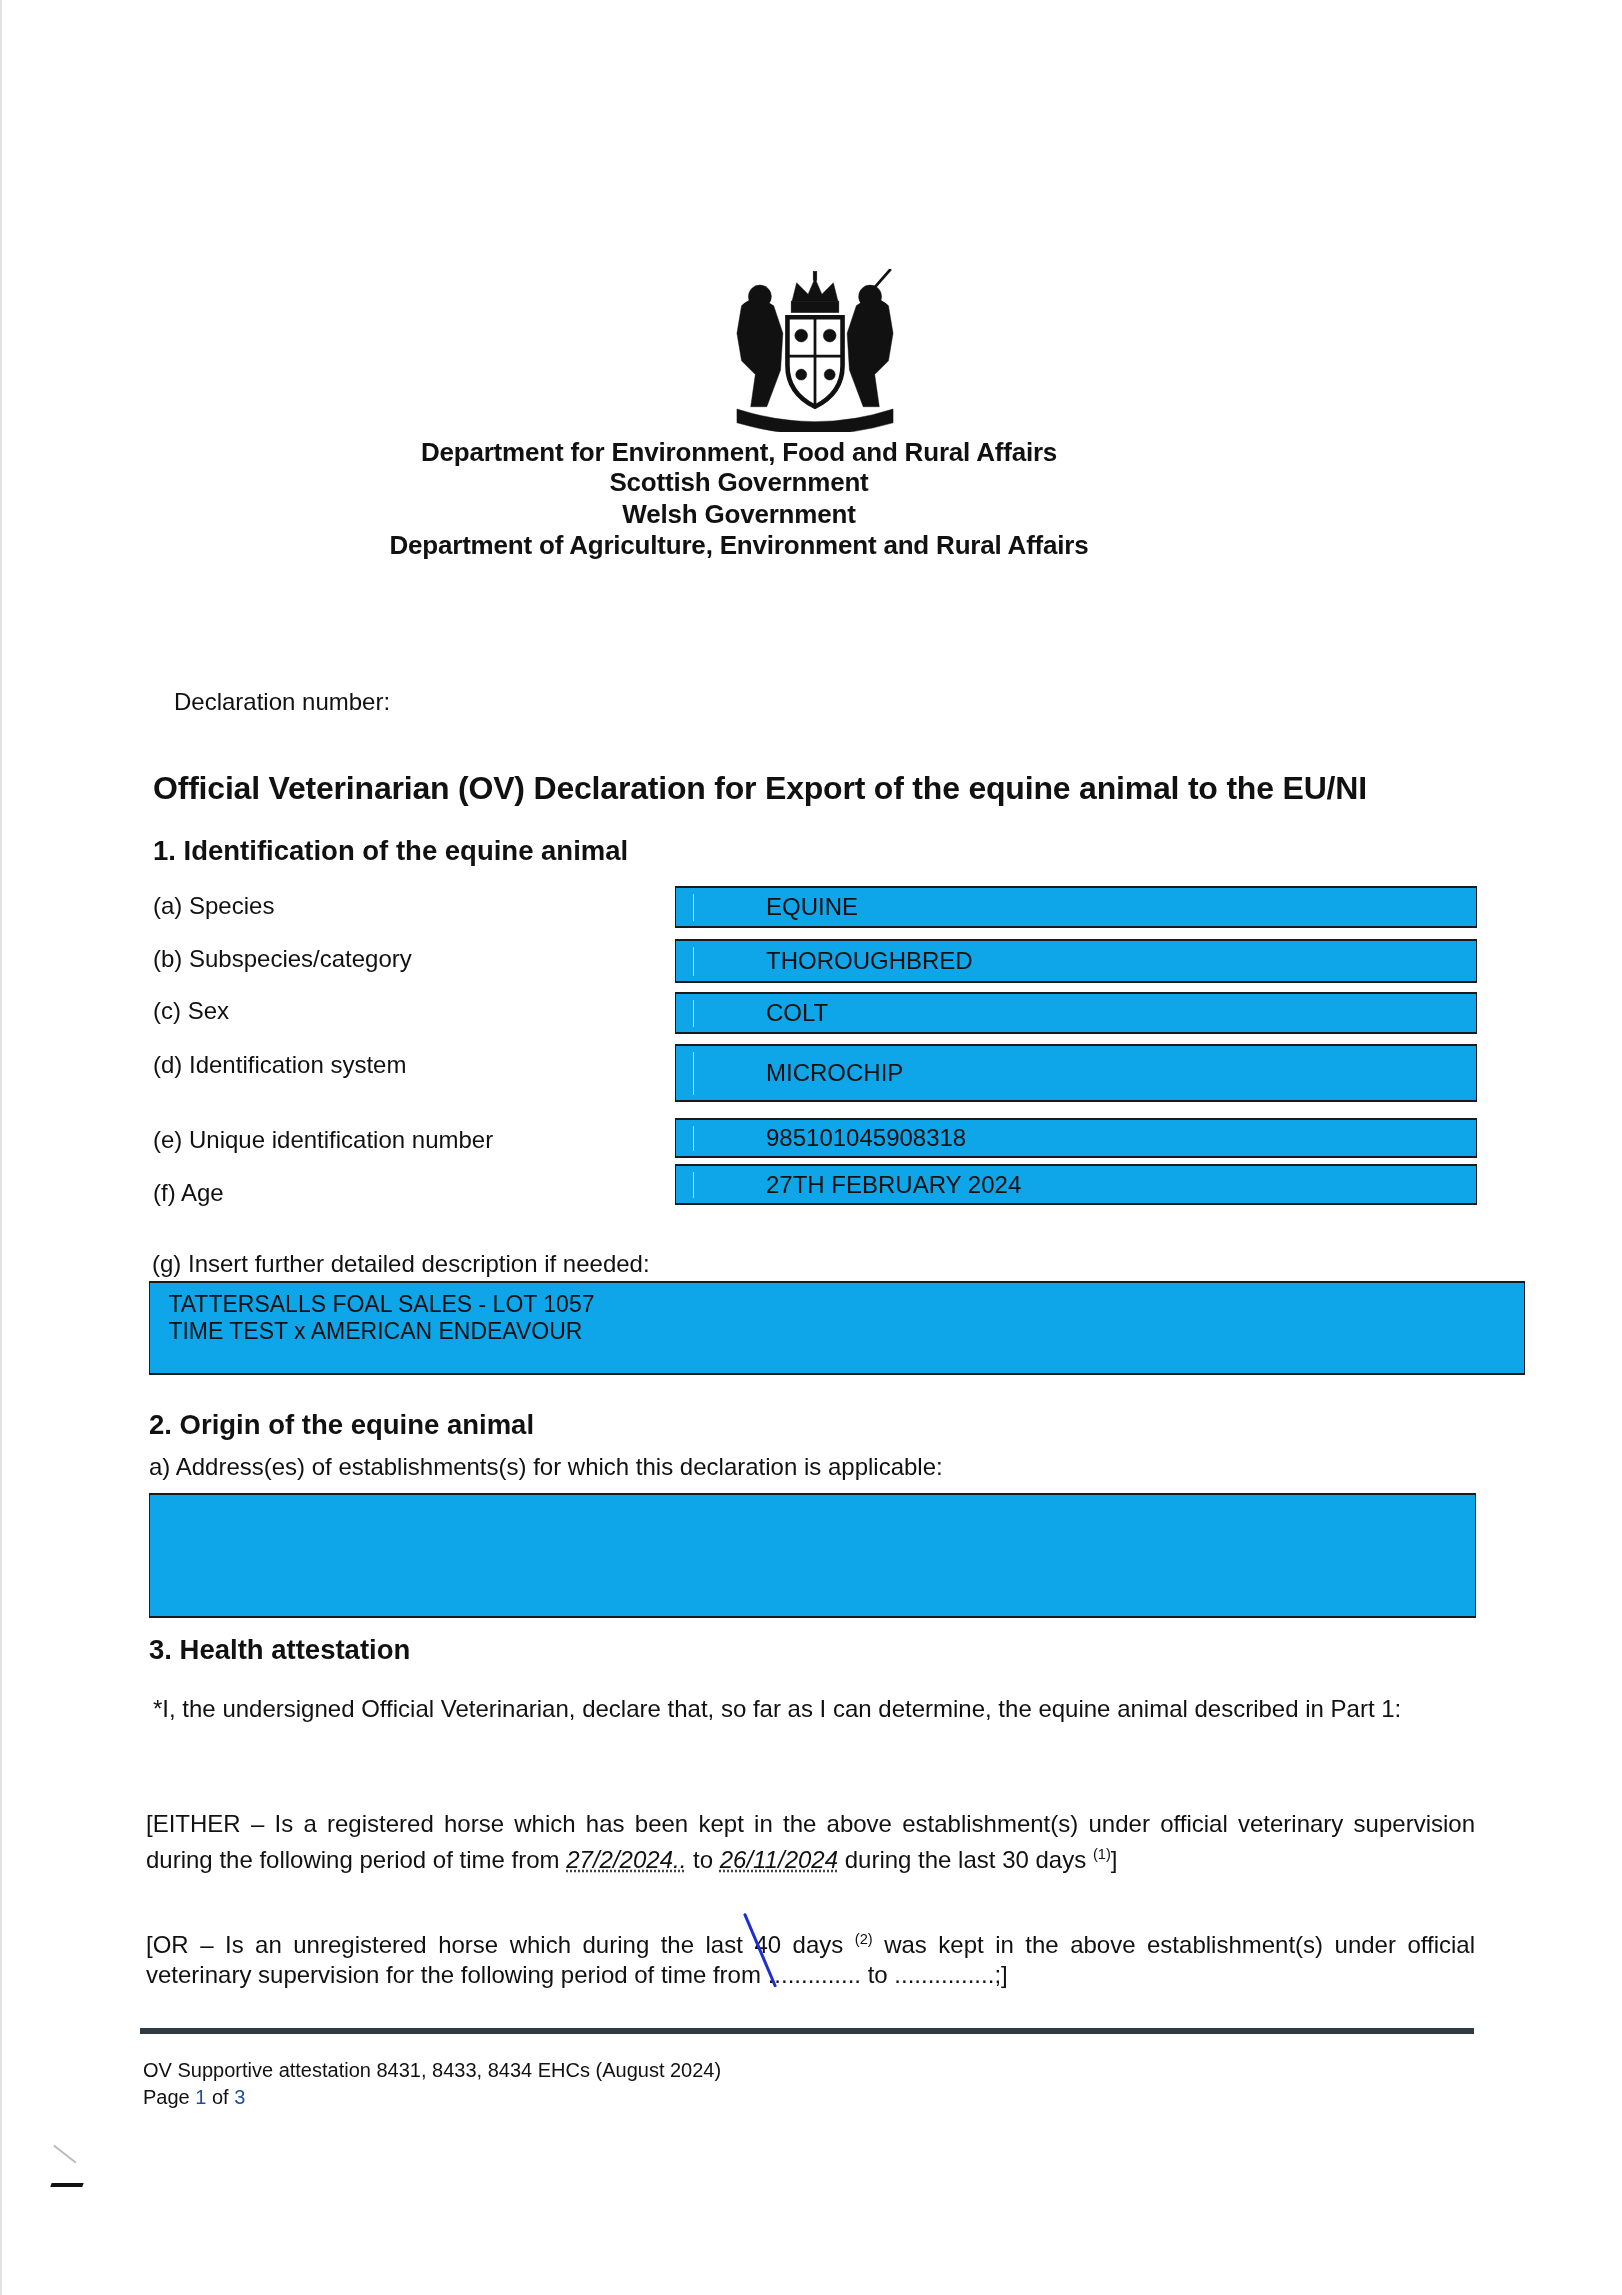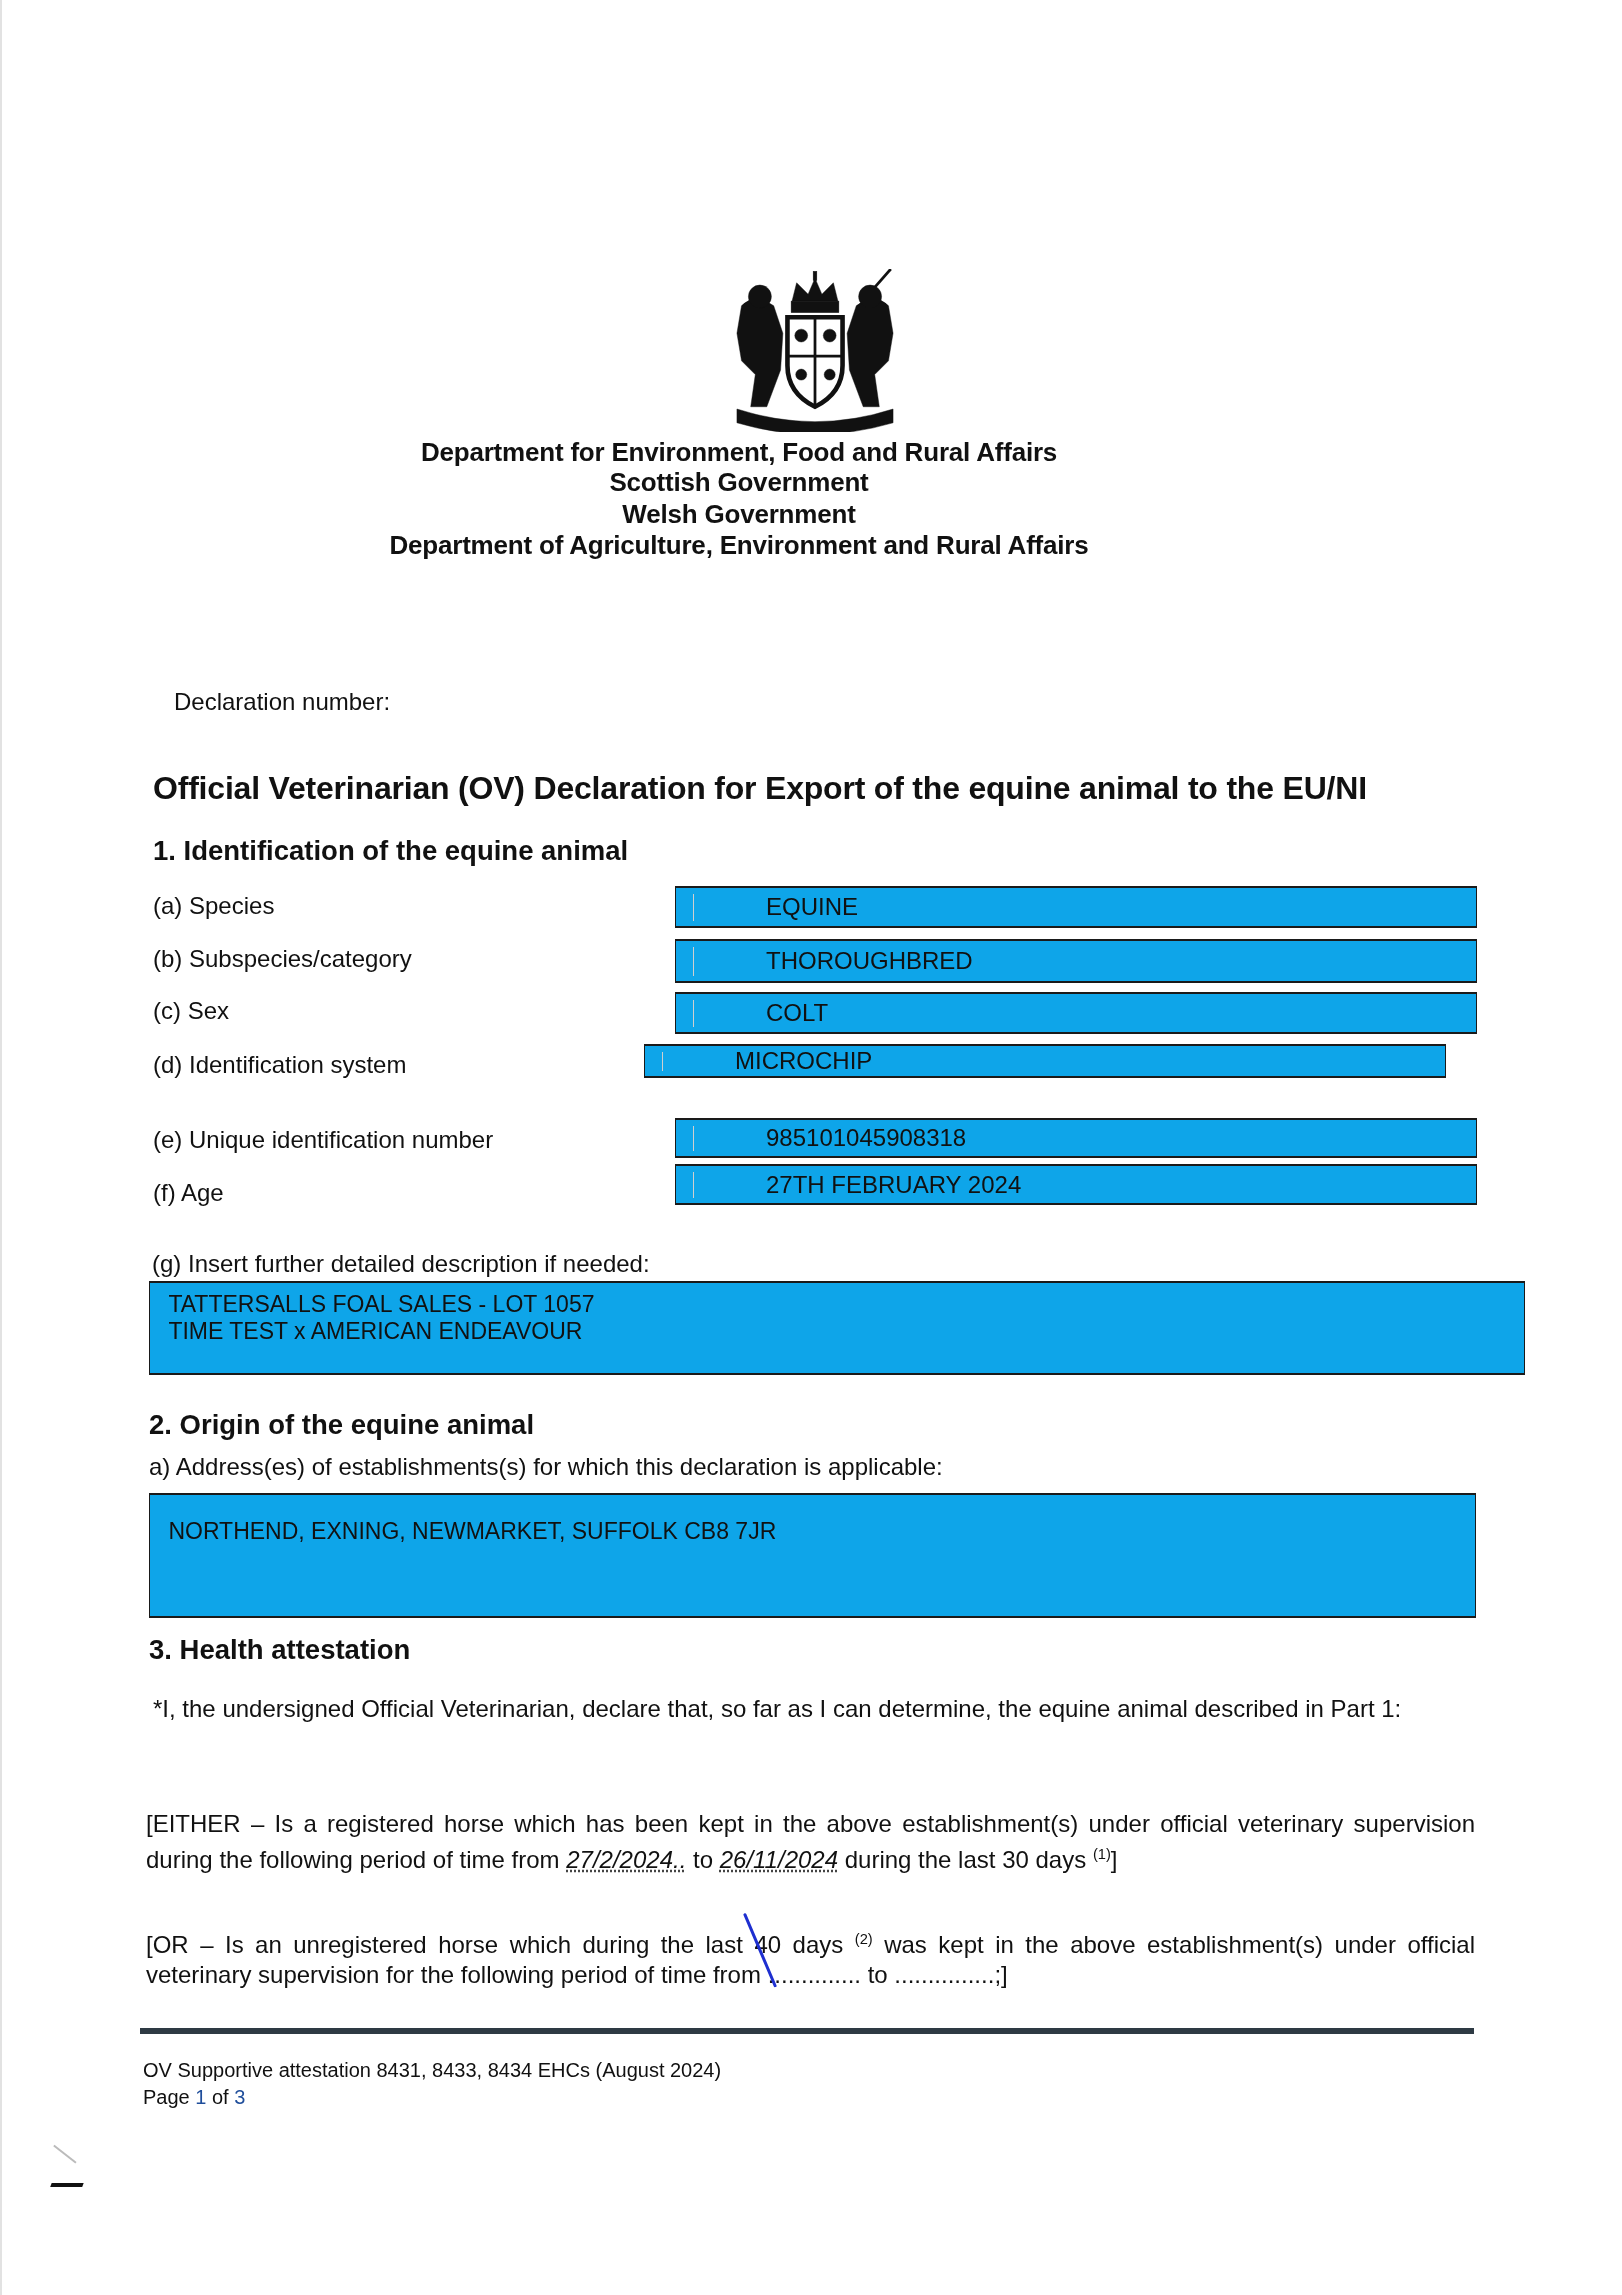--- a/index.html
+++ b/index.html
@@ -82,21 +82,21 @@
   <div class="val">THOROUGHBRED</div>
 </div>
 
 <div class="abs label" style="left:153px; top:997px;">(c) Sex</div>
 <div class="abs box" style="left:675px; top:992px; width:802px; height:42px;">
   <div class="inner-sep"></div>
   <div class="val">COLT</div>
 </div>
 
 <div class="abs label" style="left:153px; top:1051px;">(d) Identification system</div>
-<div class="abs box" style="left:644px; top:1044px; width:802px; height:34px;">
+<div class="abs box" style="left:675px; top:1044px; width:802px; height:58px;">
   <div class="inner-sep"></div>
   <div class="val">MICROCHIP</div>
 </div>
 
 <div class="abs label" style="left:153px; top:1126px;">(e) Unique identification number</div>
 <div class="abs box" style="left:675px; top:1118px; width:802px; height:40px;">
   <div class="inner-sep"></div>
   <div class="val">985101045908318</div>
 </div>
 
@@ -111,21 +111,20 @@
   <div class="lines" style="top:8.3px;">
     <div>TATTERSALLS FOAL SALES - LOT 1057</div>
     <div>TIME TEST x AMERICAN ENDEAVOUR</div>
   </div>
 </div>
 
 <div class="abs h2" style="left:149px; top:1409px;">2. Origin of the equine animal</div>
 <div class="abs label" style="left:149px; top:1453px;">a) Address(es) of establishments(s) for which this declaration is applicable:</div>
 <div class="abs box textbox" style="left:149px; top:1493px; width:1327px; height:125px;">
   <div class="lines" style="top:23px;">
-    <div>NORTHEND, EXNING, NEWMARKET, SUFFOLK CB8 7JR</div>
   </div>
 </div>
 
 <div class="abs h2" style="left:149px; top:1634px;">3. Health attestation</div>
 
 <div class="abs para" style="left:153px; top:1694px; width:1322px;">*I, the undersigned Official Veterinarian, declare that, so far as I can determine, the equine animal described in Part 1:</div>
 
 <div class="abs para" style="left:146px; top:1809px; width:1329px;">
   <span>[EITHER – Is a registered horse which has been kept in the above establishment(s) under official veterinary supervision during the following period of time from</span>
   <span class="hand">27/2/2024..</span>

